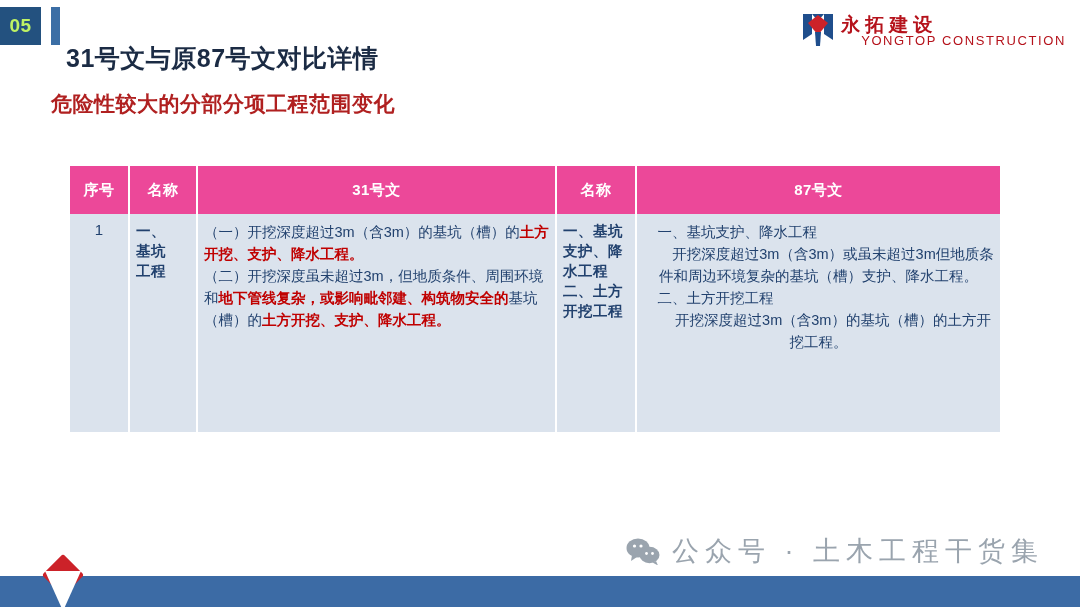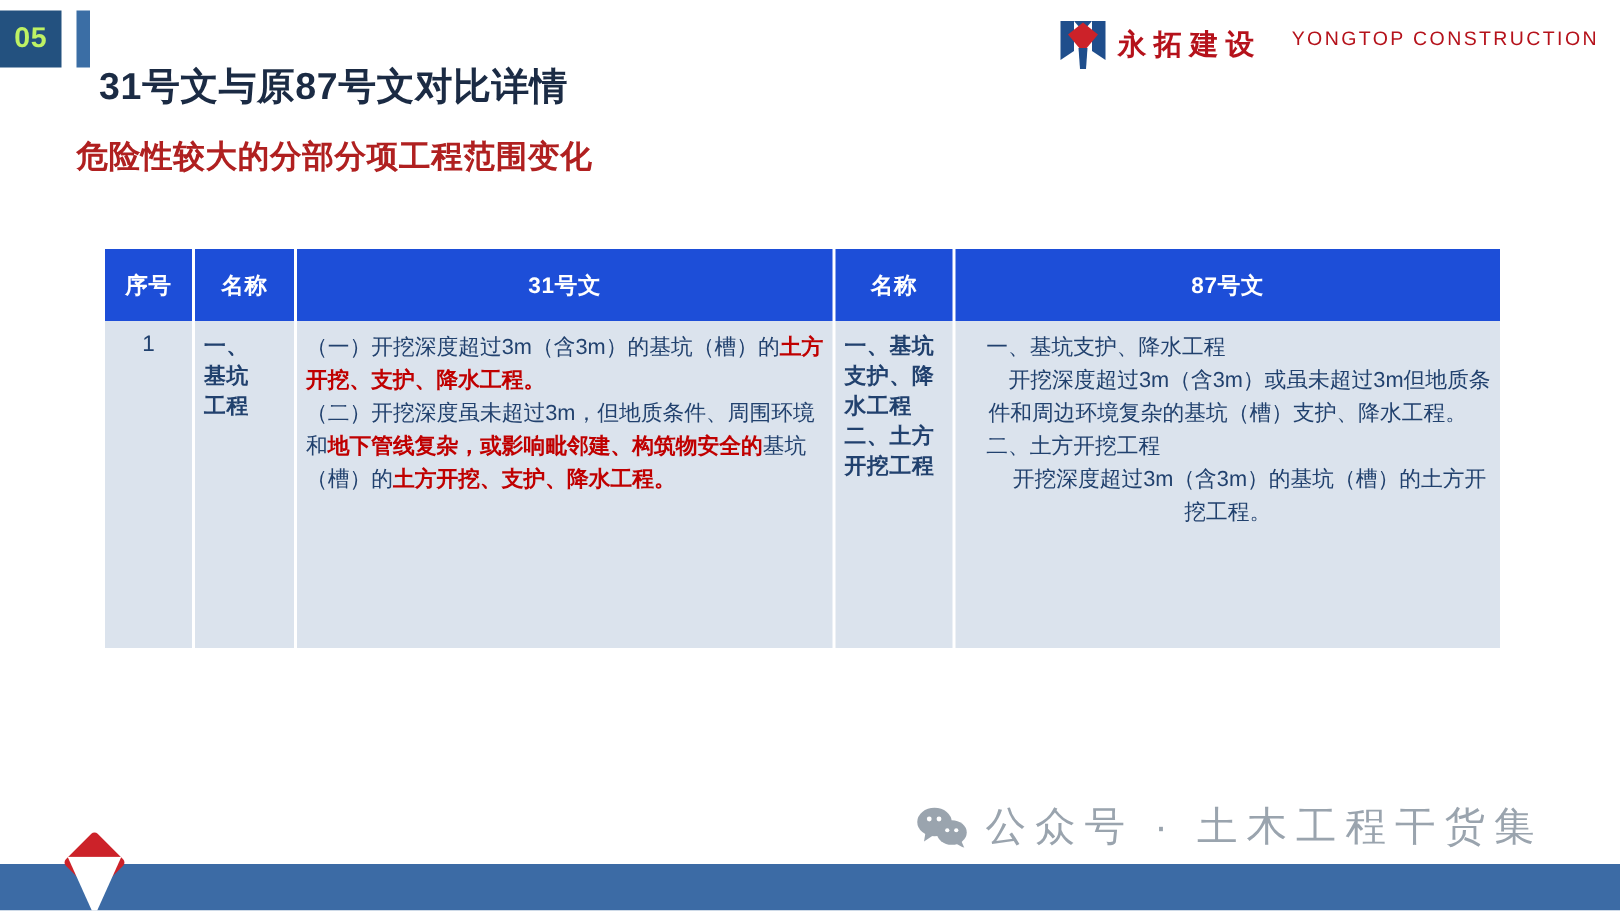--- a/index.html
+++ b/index.html
@@ -34,21 +34,21 @@
     color:#1b2b44;
     letter-spacing:0.5px;
     line-height:38px;
     white-space:nowrap;
     margin-top:31px;
   }
 
   
   .logo { position:absolute; right:14px; top:8px; height:44px; display:flex; align-items:center; }
   .logo-mark { position:relative; width:34px; height:36px; margin-right:6px; }
-  .logo-text { display:flex; flex-direction:row; justify-content:center;text-align:center; }
+  .logo-text { display:flex; flex-direction:column; justify-content:center; }
   .logo-cn {
     font-size:19px; font-weight:bold; color:#b5121b;
     letter-spacing:5px; line-height:21px; white-space:nowrap;
   }
   .logo-en {
     font-size:13px; font-weight:normal; color:#b5121b;
     letter-spacing:1.6px; line-height:11px; white-space:nowrap;margin-left:20px;
   }
 
   
@@ -57,21 +57,21 @@
     font-size:21px; font-weight:bold;
     color:#b02020;
     letter-spacing:0.5px;
     white-space:nowrap;
   }
 
   
   .table-wrap { position:absolute; left:68px; top:166px; width:934px; }
   table.cmp { border-collapse:separate; border-spacing:2px 0; width:934px; table-layout:fixed; }
   table.cmp thead th {
-    background:#1d4ed8;
+    background:#ec4899;
     color:#ffffff;
     font-size:15px; font-weight:bold;
     height:48px;
     text-align:center;
     vertical-align:middle;
     letter-spacing:0.5px;
   }
   table.cmp tbody td {
     background:#dbe3ed;
     vertical-align:top;
@@ -106,21 +106,21 @@
     transform:rotate(45deg);
     border-radius:3px;
   }
   .footer-notch {
     position:absolute; left:45px; bottom:-4px;
     width:36px; height:40px;
     background:#ffffff;
     clip-path:polygon(0 0, 50% 100%, 100% 0);
   }
   .watermark {
-    position:absolute; right:51px; bottom:38px;
+    position:absolute; right:36px; bottom:38px;
     display:flex; align-items:center;
     color:#9aa4ae;
     font-size:27px;
     letter-spacing:6px;
     white-space:nowrap;
   }
   .wechat-icon { margin-right:12px; display:flex; align-items:flex-end; }
 </style>
 </head>
 <body>

